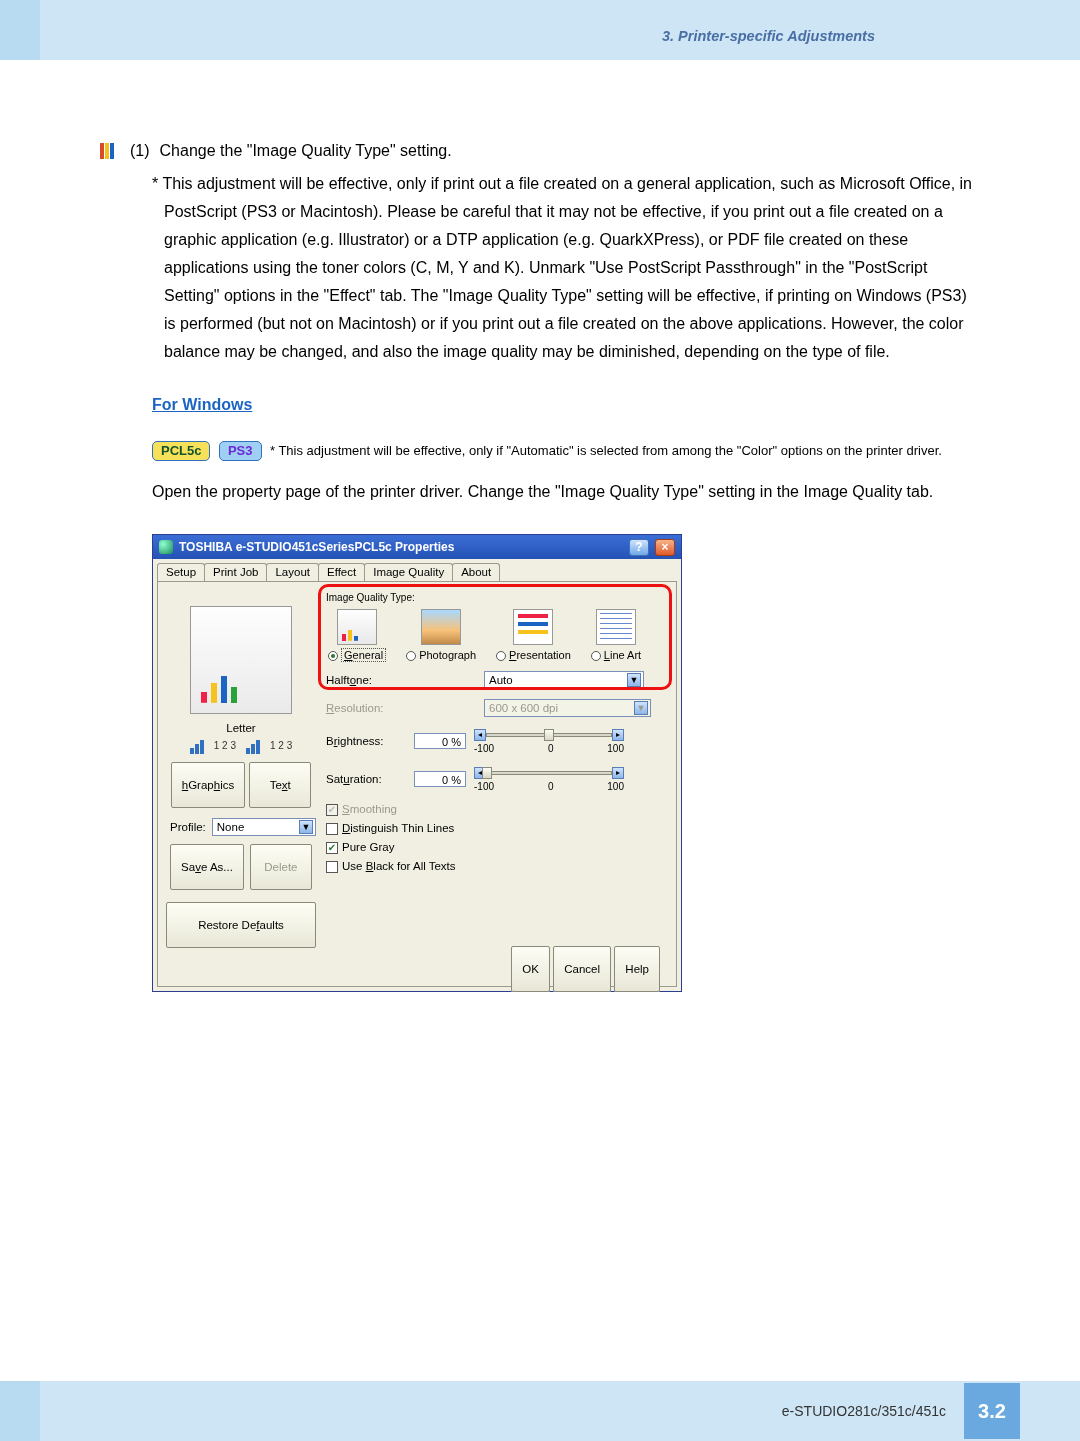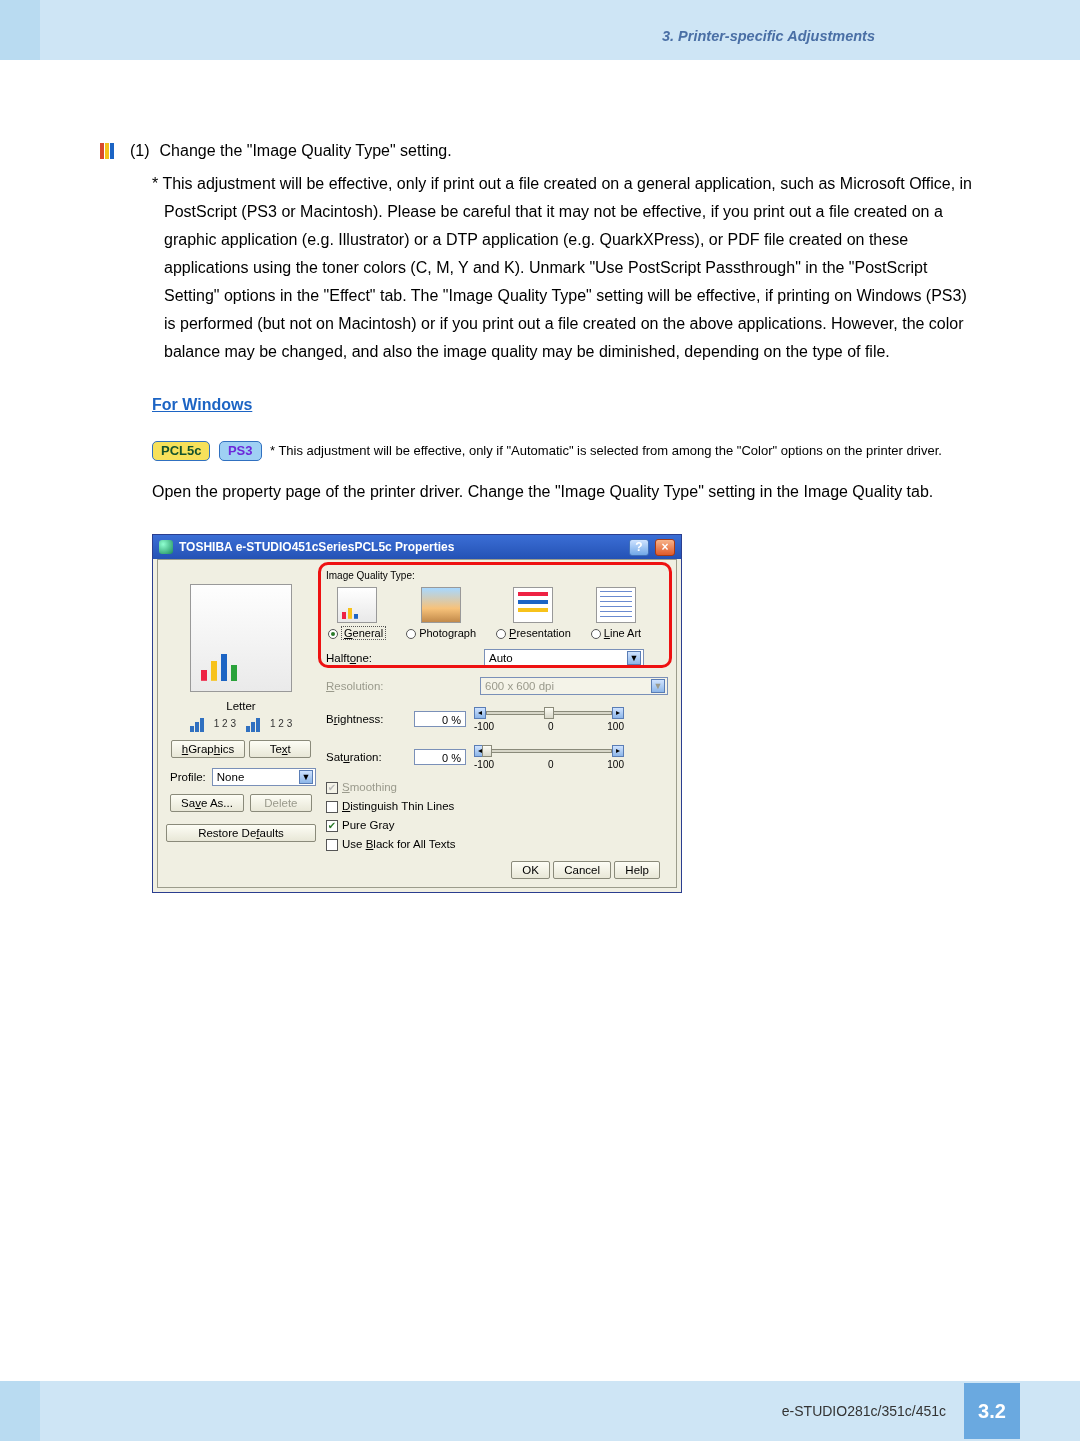--- a/index.html
+++ b/index.html
@@ -194,21 +194,21 @@
   .slider-thumbs {
     display: flex; gap: 10px; justify-content: center; margin-bottom: 8px;
     font-size: 10px; color: #333;
   }
   .sthumb { display:flex; align-items:flex-end; gap:1px;}
   .sthumb .bar{ width:4px; background:#3070c0;}
   .gt-btns { display:flex; gap:4px; justify-content:center; margin-bottom:10px;}
   .btn {
     border:1px solid #8a8a7a;
     background: linear-gradient(#fdfdf5,#e8e7d7);
-    padding: 2px 10px;
+    padding: 16px 10px;
     font-size: 11.5px;
     border-radius: 2px;
     min-width: 62px;
     text-align:center;
   }
   .btn.disabled { color:#9a9a8c; }
   .profile-row { display:flex; align-items:center; gap:6px; margin:6px 0 8px 4px; font-size:11.5px;}
   .select {
     border:1px solid #7a90b8; background:#fff; height:18px;
     display:flex; align-items:center; justify-content:space-between;
@@ -315,20 +315,28 @@
   <div class="open-prop">Open the property page of the printer driver.  Change the "Image Quality Type" setting in the Image Quality tab.</div>
 
   <div class="dialog">
     <div class="titlebar">
       <div class="t-icon"></div>
       <div class="title-text">TOSHIBA e-STUDIO451cSeriesPCL5c Properties</div>
       <div class="winbtn help">?</div>
       <div class="winbtn">×</div>
     </div>
 
+    <div class="tabs">
+      <div class="tab">Setup</div>
+      <div class="tab">Print Job</div>
+      <div class="tab">Layout</div>
+      <div class="tab">Effect</div>
+      <div class="tab active">Image Quality</div>
+      <div class="tab">About</div>
+    </div>
 
     <div class="dlg-body clearfix">
 
       <div class="redbox" style="left:160px; top:2px; right:4px; height:106px;"></div>
 
       <div class="left-col">
         <div class="preview"></div>
         <div class="letter-label">Letter</div>
         <div class="slider-thumbs">
           <span class="sthumb">
@@ -388,21 +396,21 @@
         <div class="field-row">
           <span class="lbl">Halft<span class="ud">o</span>ne:</span>
           <div class="select" style="width:160px;flex:none;margin-left:70px">
             <span>Auto</span>
             <span class="arrow">▼</span>
           </div>
         </div>
 
         <div class="field-row">
           <span class="lbl disabled"><span class="ud">R</span>esolution:</span>
-          <div class="select disabled" style="width:188px;flex:none;margin-left:70px">
+          <div class="select disabled" style="width:167px;flex:none;margin-left:70px">
             <span>600 x 600 dpi</span>
             <span class="arrow">▼</span>
           </div>
         </div>
 
         <div class="field-row">
           <span class="lbl">B<span class="ud">r</span>ightness:</span>
           <span class="valbox">0 %</span>
           <div class="slider">
             <div class="sl-leftbtn">◂</div>

